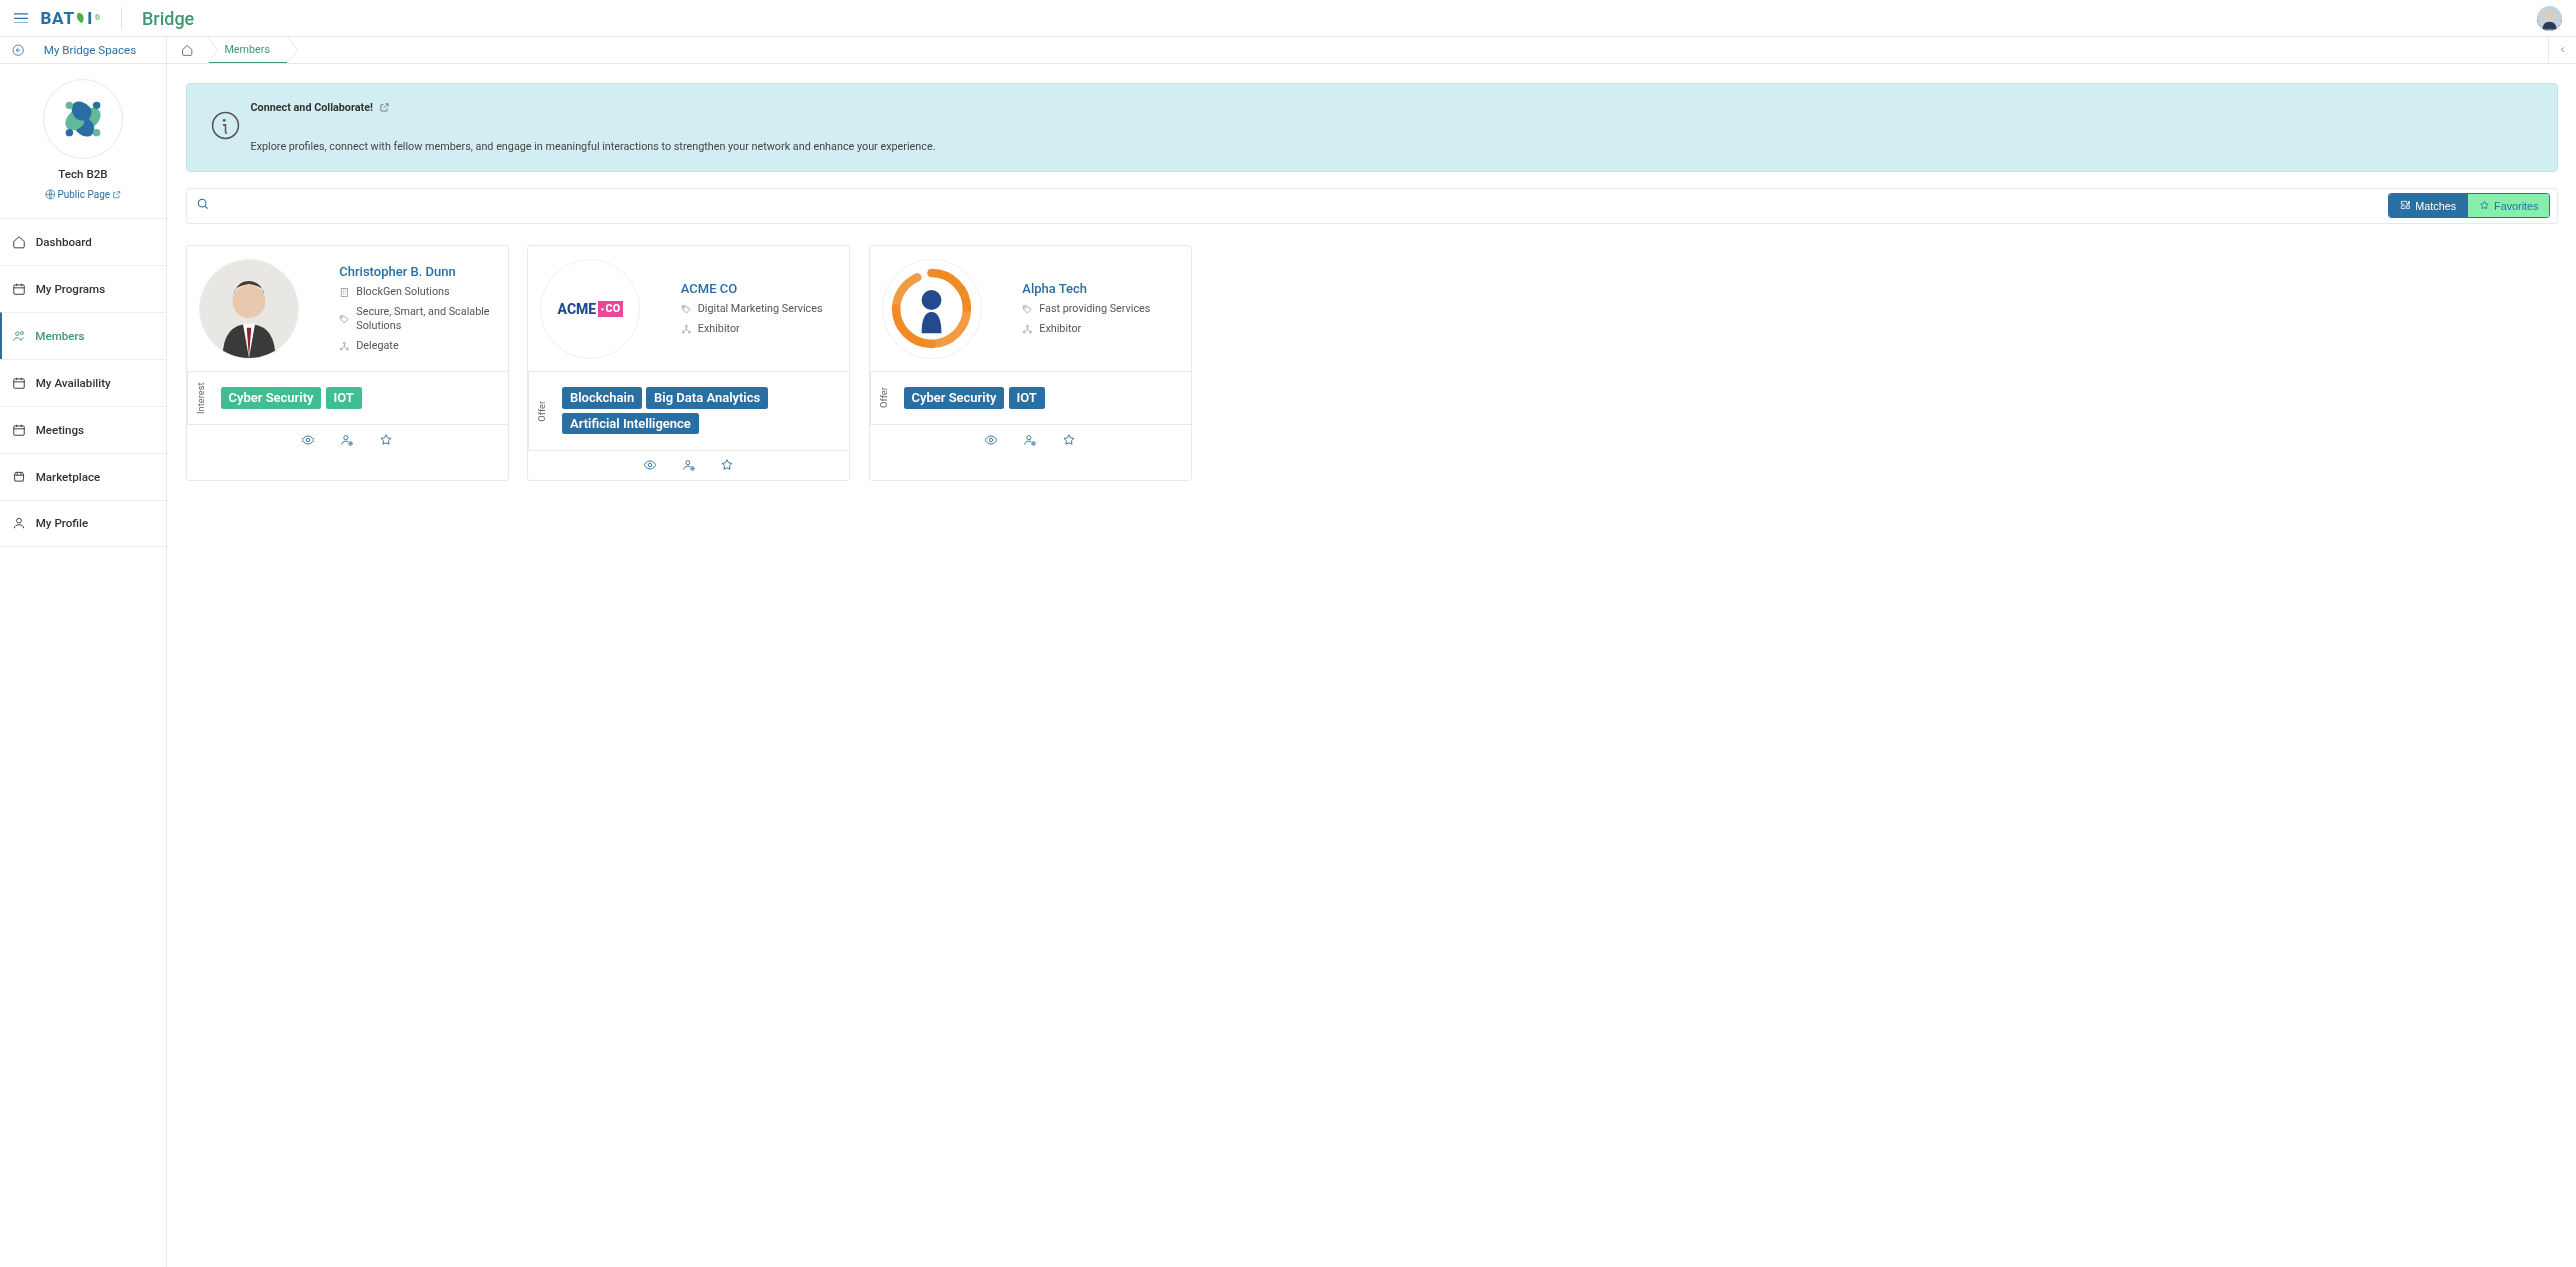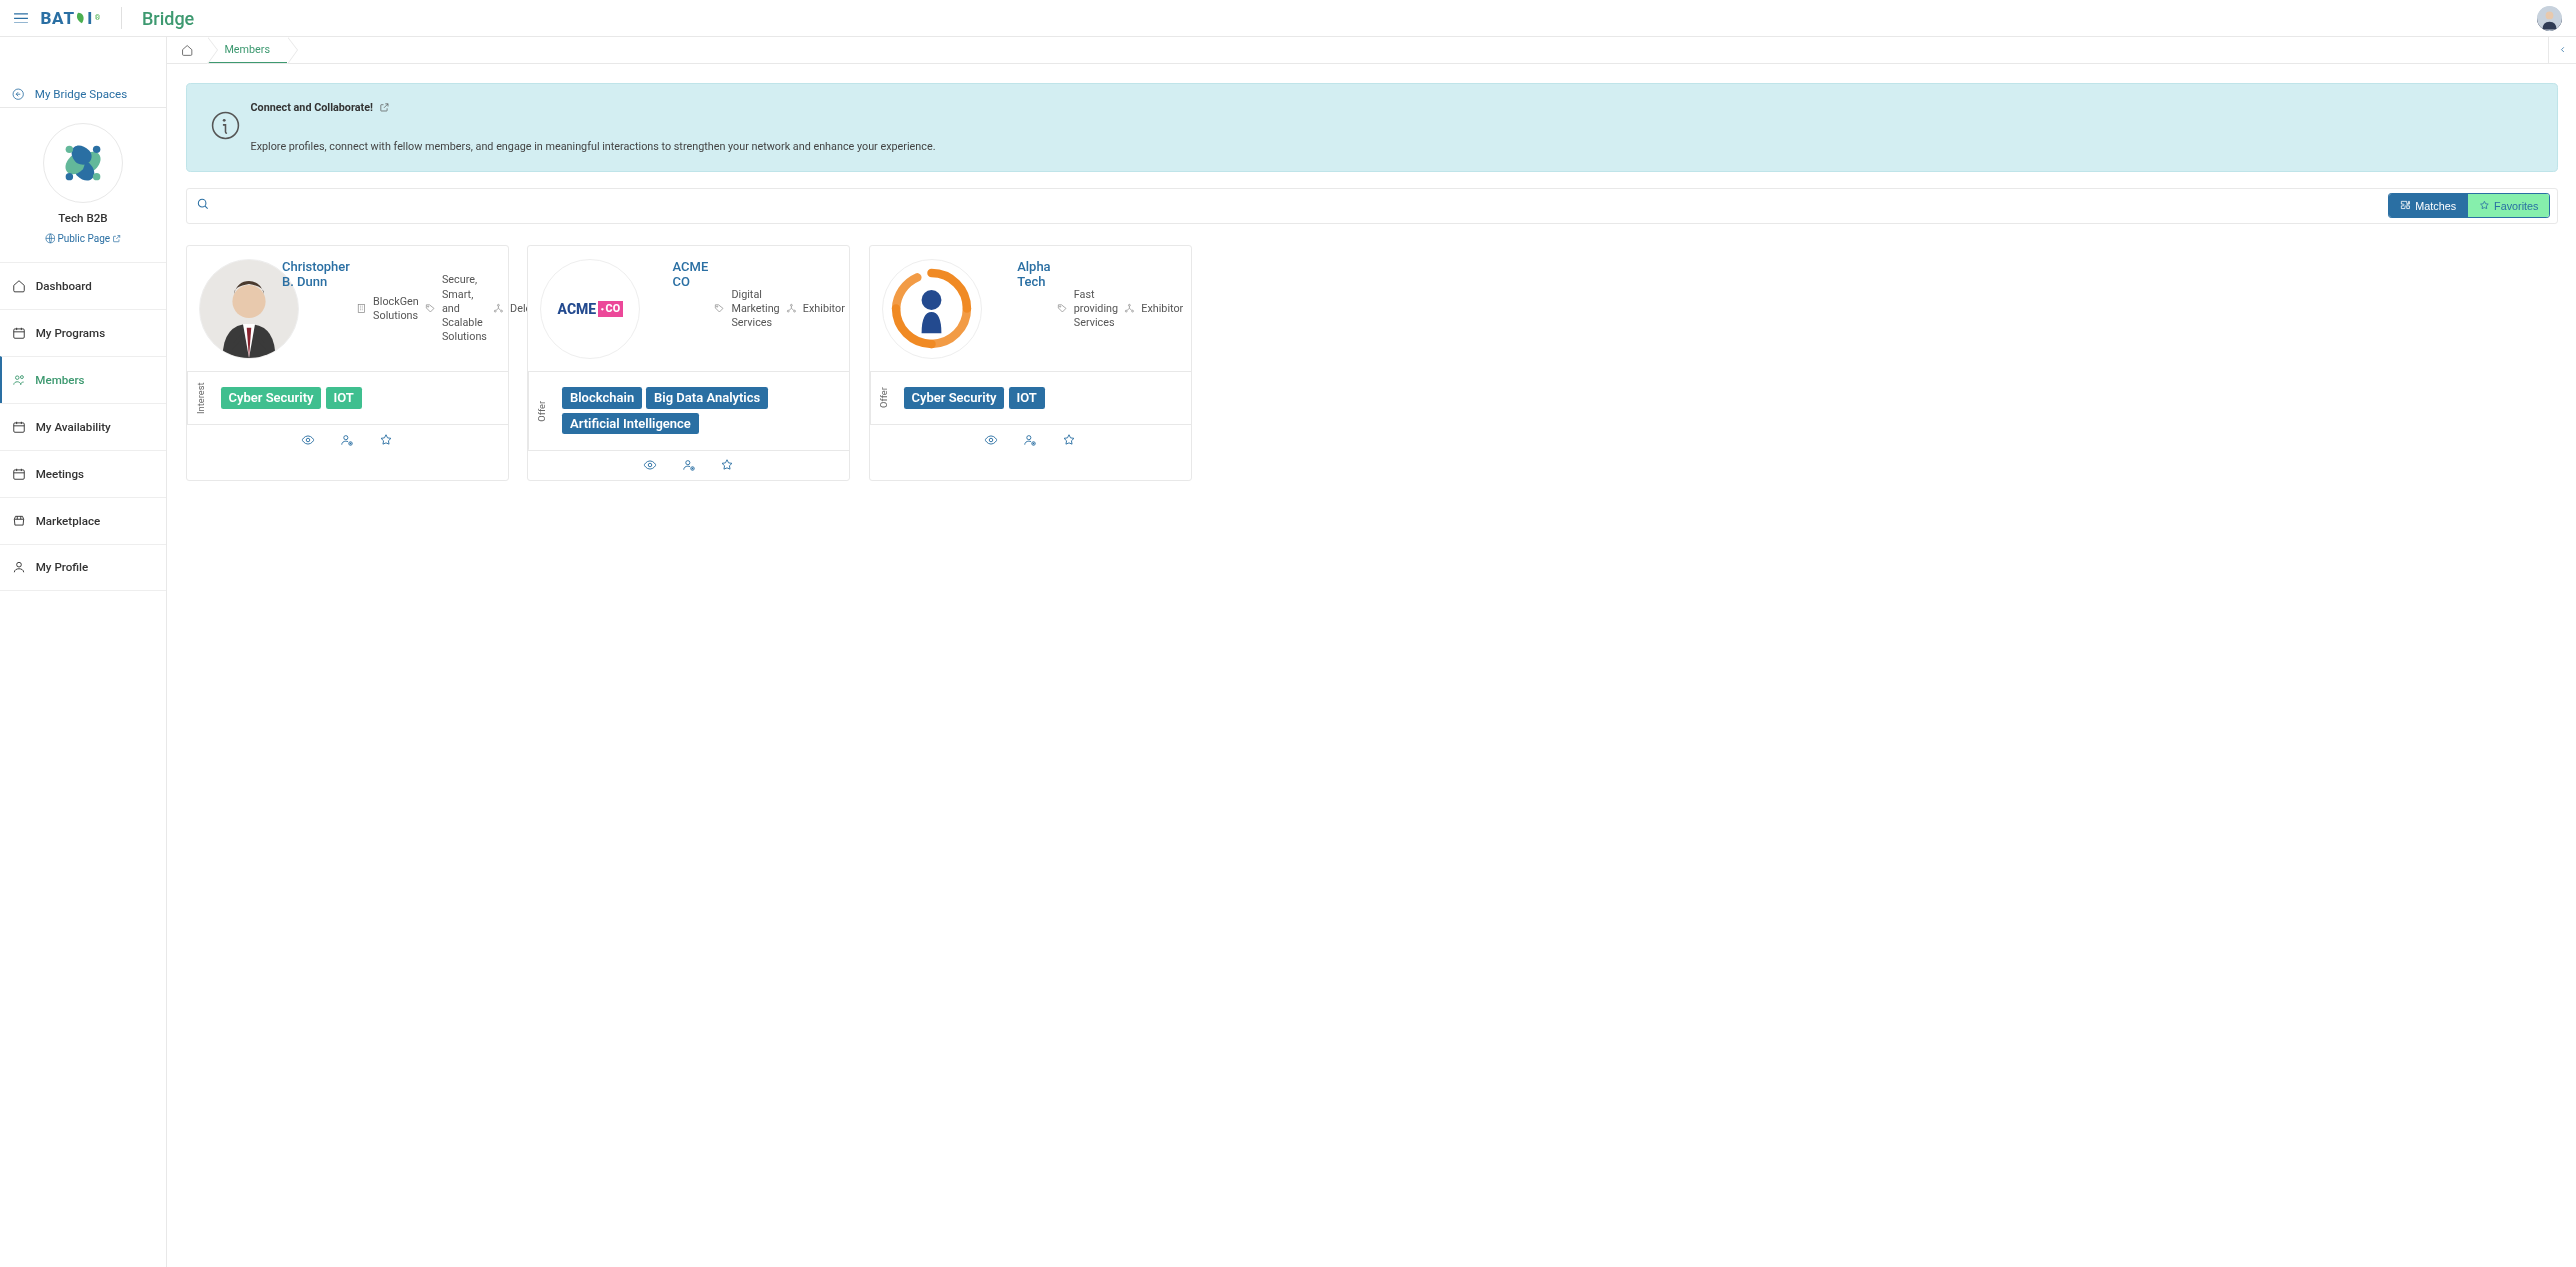--- a/index.html
+++ b/index.html
@@ -85,26 +85,25 @@
     border-right: 0.8px solid #e8e8e8;
     display: flex;
     flex-direction: column;
     background: #fff;
   }
   .back-bar {
     height: 27px;
     border-bottom: 0.8px solid #e8e8e8;
     display: flex;
     align-items: center;
-    gap: 10px;
+    gap: 19px;
     padding: 0 12.4px;
     color: #2a6fa3;
     cursor: pointer;
     font-size: 11.6px;
-    margin-top: 44px;
   }
   .back-bar svg { flex-shrink: 0; }
 
   .space-identity {
     padding: 15.4px 0 14px;
     display: flex;
     flex-direction: column;
     align-items: center;
     gap: 7.7px;
   }
@@ -322,21 +321,21 @@
     background: #f6f6f6;
     flex-shrink: 0;
     display: flex;
     align-items: center;
     justify-content: center;
     overflow: hidden;
   }
   .card-info {
     flex: 1;
     display: flex;
-    flex-direction: row;
+    flex-direction: column;
     justify-content: center;
     gap: 6.2px;
     min-width: 0;
     margin-left: 28px;
   }
   .card-name {
     color: #2a6fa3;
     font-size: 13px;
     font-weight: 500;
     cursor: pointer;

